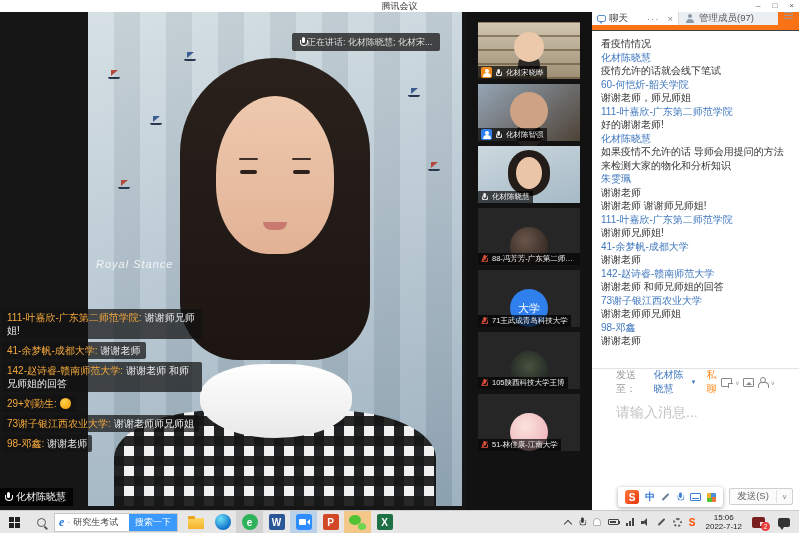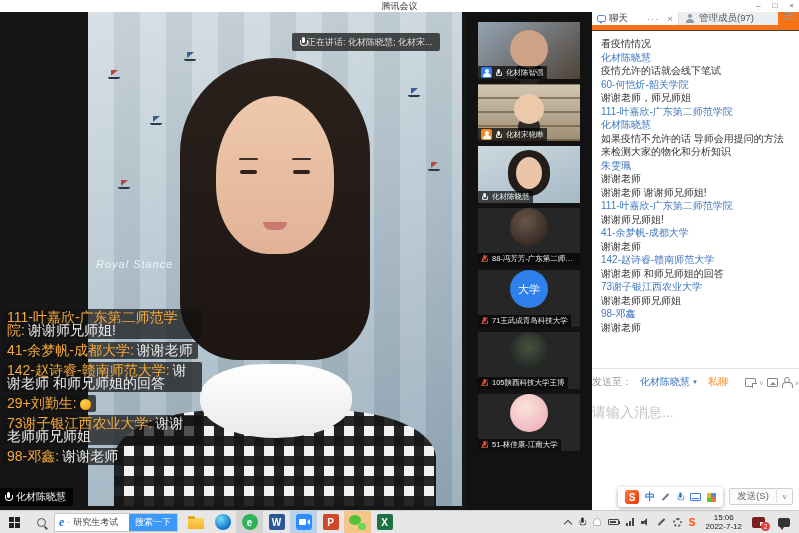--- a/index.html
+++ b/index.html
@@ -39,38 +39,38 @@
 
 
 .mic{position:relative;width:8px;height:10px;flex:none;color:#fff}
 .mic::before{content:"";position:absolute;left:2.5px;top:0;width:3px;height:6px;background:currentColor;border-radius:2px}
 .mic::after{content:"";position:absolute;left:1px;top:2.5px;width:6px;height:5px;border:1px solid currentColor;border-top:none;border-radius:0 0 5px 5px}
 .mic.muted{color:#e8543f}
 .mic.muted i{position:absolute;left:-1px;top:4px;width:11px;height:1.4px;background:#e8543f;transform:rotate(-45deg)}
 
 
 .overlay-chat{position:absolute;left:2px;top:297px;width:204px;display:flex;flex-direction:column;align-items:flex-start;gap:3px;z-index:6}
-.ov-row{background:rgba(18,18,18,.72);border-radius:2px;padding:2px 5px;font-size:14px;line-height:13px;max-width:200px}
+.ov-row{background:rgba(18,18,18,.72);border-radius:2px;padding:2px 5px;font-size:10px;line-height:13px;max-width:200px}
 .ov-name{color:#f5a93c;margin-right:3px}
 .ov-text{color:#ededed}
 .orange-dot{display:inline-block;width:11px;height:11px;border-radius:50%;background:radial-gradient(circle at 35% 30%,#ffd24d,#f59a00);vertical-align:-2px}
 
 
 .thumb-strip{width:126px;height:498px;background:#121212;padding-top:10px;display:flex;flex-direction:column;align-items:center;gap:5px;overflow:hidden;flex:none}
 .thumb{position:relative;width:102px;height:57px;background:#262626;flex:none}
 .scene{position:absolute;inset:0}
 .scene-bookshelf{background:linear-gradient(#d3c7b2,#9d8e74)}
 .scene-bookshelf::before{content:"";position:absolute;inset:0;background:repeating-linear-gradient(0deg,rgba(90,70,45,.55) 0 2px,rgba(0,0,0,0) 2px 14px)}
 .scene-bookshelf::after{content:"";position:absolute;left:36px;top:10px;width:30px;height:30px;border-radius:50%;background:#ecc9ab;box-shadow:0 18px 0 -4px #2e2a28}
 .scene-portrait{background:linear-gradient(140deg,#95a5b5,#4e4337)}
 .scene-portrait::after{content:"";position:absolute;left:32px;top:8px;width:38px;height:38px;border-radius:50%;background:#cda285;box-shadow:0 24px 0 -6px #23201d}
 .scene-self{background:linear-gradient(160deg,#ccd8de,#a5b9c6)}
 .scene-self::before{content:"";position:absolute;left:30px;top:4px;width:42px;height:46px;border-radius:22px;background:#241c18}
 .scene-self::after{content:"";position:absolute;left:38px;top:11px;width:26px;height:32px;border-radius:50%;background:#eac5a8}
-.avatar-wrap{position:absolute;inset:0;display:flex;align-items:flex-start;justify-content:center}
+.avatar-wrap{position:absolute;inset:0;display:flex;align-items:flex-end;justify-content:center}
 .avatar{width:38px;height:38px;border-radius:50%;display:flex;align-items:center;justify-content:center;color:#fff;font-size:11px}
 .av-dark-photo{background:radial-gradient(circle at 40% 35%,#6a564a,#221b17)}
 .av-landscape{background:linear-gradient(#aecde8 46%,#7da561 54%)}
 .av-blue-text{background:#2f80ed}
 .av-cap{background:radial-gradient(circle at 50% 40%,#49523f,#14171b)}
 .av-pink{background:radial-gradient(circle at 40% 35%,#fbe3dc,#eba8b4)}
 .thumb-label{position:absolute;left:0;bottom:0;max-width:100%;background:rgba(0,0,0,.68);display:flex;align-items:center;gap:3px;padding:1px 3px;font-size:7.5px;color:#eee;white-space:nowrap;overflow:hidden}
 .thumb-label .mic{transform:scale(.8);transform-origin:left center}
 .tname{overflow:hidden;text-overflow:ellipsis}
 .badge{position:relative;width:11px;height:11px;border-radius:2px;flex:none}
@@ -92,21 +92,21 @@
 .p-icon::before{content:"";position:absolute;left:3px;top:0;width:4px;height:4px;border-radius:50%;background:#8a9aa8}
 .p-icon::after{content:"";position:absolute;left:1px;top:5px;width:8px;height:4.5px;border-radius:4px 4px 0 0;background:#8a9aa8}
 .header-menu{flex:1;display:flex;align-items:center;justify-content:flex-end;padding-right:6px}
 .hamburger{position:relative;width:9px;height:7px;border-top:1.4px solid #999;border-bottom:1.4px solid #999}
 .hamburger::after{content:"";position:absolute;left:0;top:2px;width:9px;height:1.4px;background:#999}
 
 .chat-messages{flex:1;padding:6px 9px 0;font-size:10px;line-height:13.5px;overflow:hidden}
 .msg-name{color:#4178be}
 .msg-text{color:#333}
 
-.composer{height:142px;border-top:1px solid #e2e2e2;position:relative;padding:6px 0;flex:none}
+.composer{height:142px;border-top:1px solid #e2e2e2;position:relative;padding:6px 24px;flex:none}
 .composer-top{display:flex;align-items:center;font-size:10px;height:14px}
 .send-to-label{color:#999}
 .recipient{color:#4178be;margin-left:8px;display:flex;align-items:center;gap:2px}
 .caret{font-size:6px;color:#4178be}
 .private{color:#ff8a1e;margin-left:10px}
 .composer-icons{margin-left:auto;display:flex;align-items:center;gap:3px;color:#888}
 .ci{position:relative;width:11px;height:9px;border:1px solid #888;border-radius:1px;flex:none}
 .ci-shot::after{content:"";position:absolute;right:-2px;bottom:-2px;width:4px;height:4px;background:#fff;border-left:1px solid #888;border-top:1px solid #888}
 .ci-img::after{content:"";position:absolute;left:2px;bottom:1px;border-left:3px solid transparent;border-right:3px solid transparent;border-bottom:3px solid #888}
 .ci-person{width:11px;height:10px;border:none}
@@ -237,33 +237,33 @@
         </div>
 
       <div class="video-label">
         <span class="mic"></span>
         <span>化材陈晓慧</span>
       </div>
     </div>
 
     <div class="thumb-strip">
         <div class="thumb">
+          <div class="scene scene-bookshelf"></div>
+          <div class="thumb-label">
+            <span class="badge badge-orange person-glyph"></span>
+            <span class="mic "></span>
+            <span class="tname">化材宋晓晔</span>
+          </div>
+        </div>
+        <div class="thumb">
           <div class="scene scene-portrait"></div>
           <div class="thumb-label">
             <span class="badge badge-blue person-glyph"></span>
             <span class="mic "></span>
             <span class="tname">化材陈智强</span>
-          </div>
-        </div>
-        <div class="thumb">
-          <div class="scene scene-bookshelf"></div>
-          <div class="thumb-label">
-            <span class="badge badge-orange person-glyph"></span>
-            <span class="mic "></span>
-            <span class="tname">化材宋晓晔</span>
           </div>
         </div>
         <div class="thumb">
           <div class="scene scene-self"></div>
           <div class="thumb-label">
             <span class="mic "></span>
             <span class="tname">化材陈晓慧</span>
           </div>
         </div>
         <div class="thumb">
@@ -331,20 +331,21 @@
         </div>
       </div>
 
       <div class="chat-messages">
           <div class="msg-text">看疫情情况</div>
           <div class="msg-name">化材陈晓慧</div>
           <div class="msg-text">疫情允许的话就会线下笔试</div>
           <div class="msg-name">60-何恺炘-韶关学院</div>
           <div class="msg-text">谢谢老师，师兄师姐</div>
           <div class="msg-name">111-叶嘉欣-广东第二师范学院</div>
+          <div class="msg-text">好的谢谢老师!</div>
           <div class="msg-name">化材陈晓慧</div>
           <div class="msg-text">如果疫情不允许的话 导师会用提问的方法来检测大家的物化和分析知识</div>
           <div class="msg-name">朱雯珮</div>
           <div class="msg-text">谢谢老师</div>
           <div class="msg-text">谢谢老师 谢谢师兄师姐!</div>
           <div class="msg-name">111-叶嘉欣-广东第二师范学院</div>
           <div class="msg-text">谢谢师兄师姐!</div>
           <div class="msg-name">41-余梦帆-成都大学</div>
           <div class="msg-text">谢谢老师</div>
           <div class="msg-name">142-赵诗睿-赣南师范大学</div>

